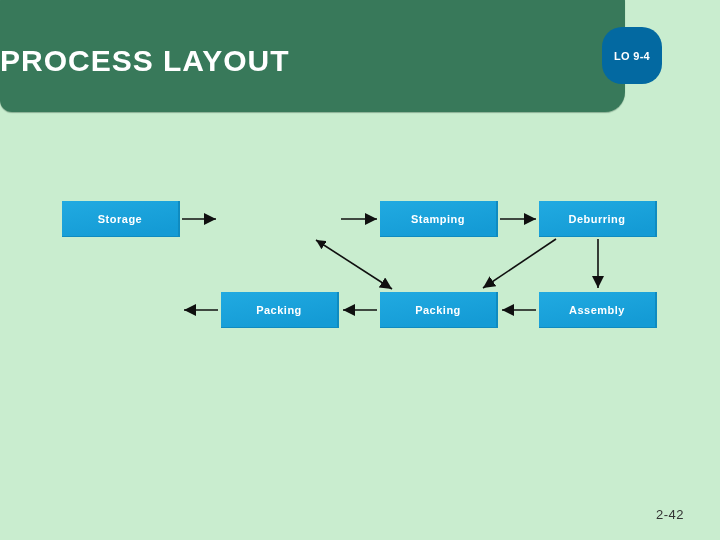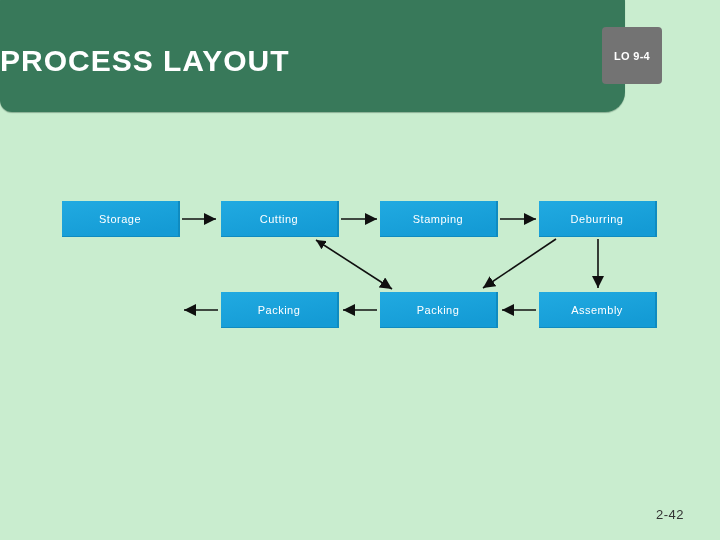--- a/index.html
+++ b/index.html
@@ -15,33 +15,33 @@
     box-shadow:0 1px 1px rgba(20,60,40,0.35);
   }
   .title {
     position:absolute; top:66px; left:0; right:0;
     text-align:left; color:#ffffff;
     font-size:30px; font-weight:700; letter-spacing:1px;
     white-space:nowrap;
   }
   .lo-badge {
     position:absolute; left:602px; top:27px; width:60px; height:57px;
-    background:#737373; border-radius:4px;
+    background:#0369a1; border-radius:20px;
     display:flex; align-items:center; justify-content:center;
     color:#ffffff; font-size:11px; font-weight:700; letter-spacing:0.3px;
     z-index:5;
   }
   .diagram { position:absolute; left:0; top:0; width:720px; height:540px; }
   .flows { position:absolute; left:0; top:0; pointer-events:none; }
   .pbox {
     position:absolute; width:118px; height:36px; box-sizing:border-box;
     background:linear-gradient(170deg, #21aae1 0%, #149bd5 85%);
     border-right:2px solid #0f8bc0; border-bottom:1px solid #0f8bc0;
     display:flex; align-items:center; justify-content:center;
-    color:#ffffff; font-size:11px; font-weight:400; letter-spacing:0.5px;
+    color:#ffffff; font-size:11px; font-weight:700; letter-spacing:0.5px;
   }
   .page-num {
     position:absolute; right:36px; bottom:18px;
     font-size:13px; color:#333333; letter-spacing:0.5px;
   }
 </style>
 </head>
 <body>
 
 <div class="header">
@@ -68,21 +68,20 @@
       <path d="M316,240 L392,289" marker-start="url(#ahs)" marker-end="url(#ah)"></path>
       <path d="M556,239 L483,288" marker-end="url(#ah)"></path>
       <path d="M598,239 L598,288" marker-end="url(#ah)"></path>
       <path d="M536,310 L502,310" marker-end="url(#ah)"></path>
       <path d="M377,310 L343,310" marker-end="url(#ah)"></path>
       <path d="M218,310 L184,310" marker-end="url(#ah)"></path>
     </g>
   </svg>
 
   <div class="pbox" style="left:62px;  top:201px">Storage</div>
-  <div class="pbox" style="left:221px; top:201px">Cutting</div>
   <div class="pbox" style="left:380px; top:201px">Stamping</div>
   <div class="pbox" style="left:539px; top:201px">Deburring</div>
 
   <div class="pbox" style="left:221px; top:292px">Packing</div>
   <div class="pbox" style="left:380px; top:292px">Packing</div>
   <div class="pbox" style="left:539px; top:292px">Assembly</div>
 
 </div>
 
 <div class="page-num">2-42</div>

